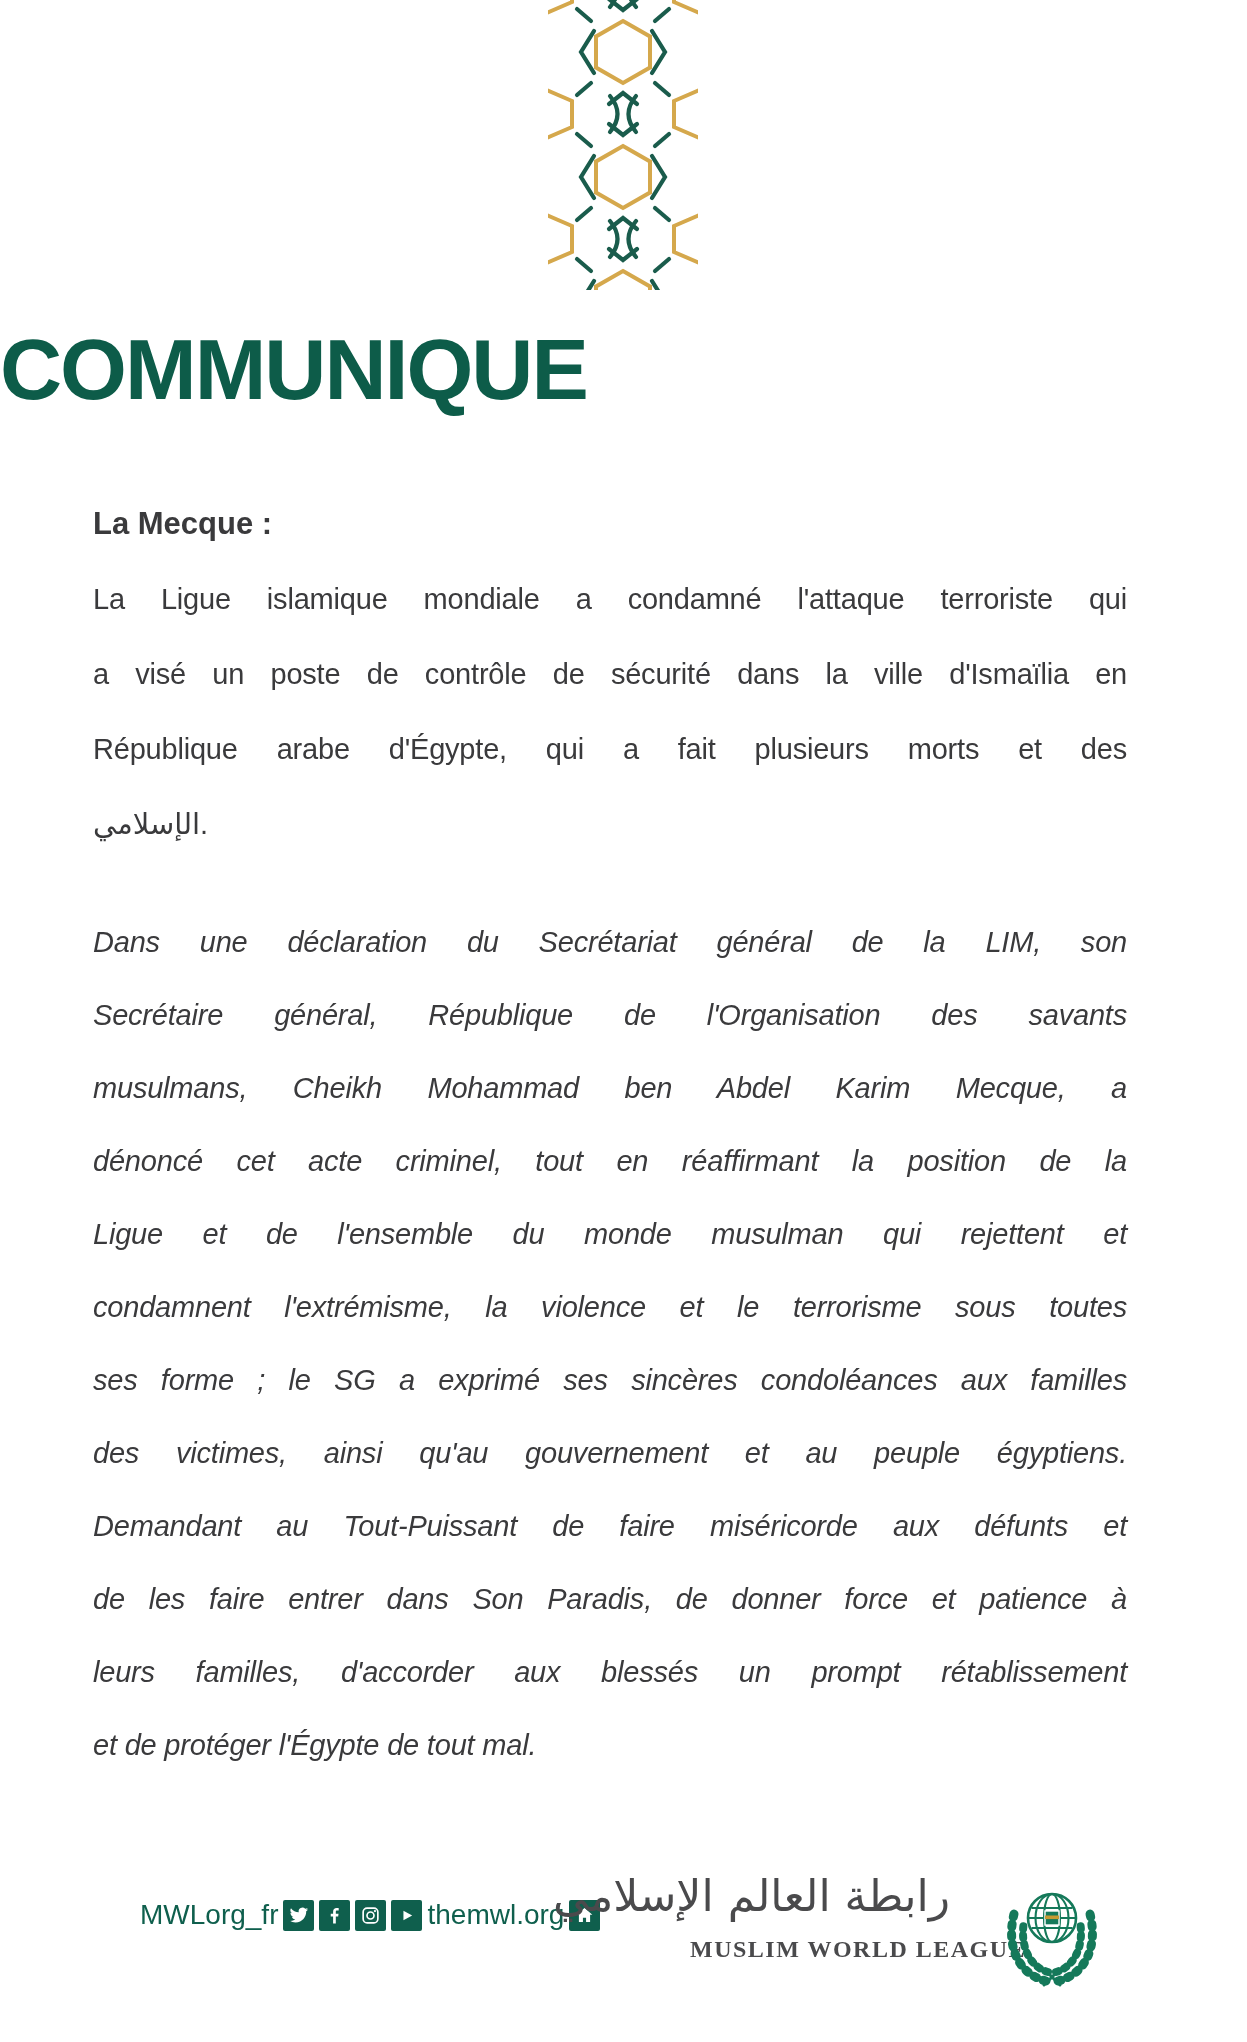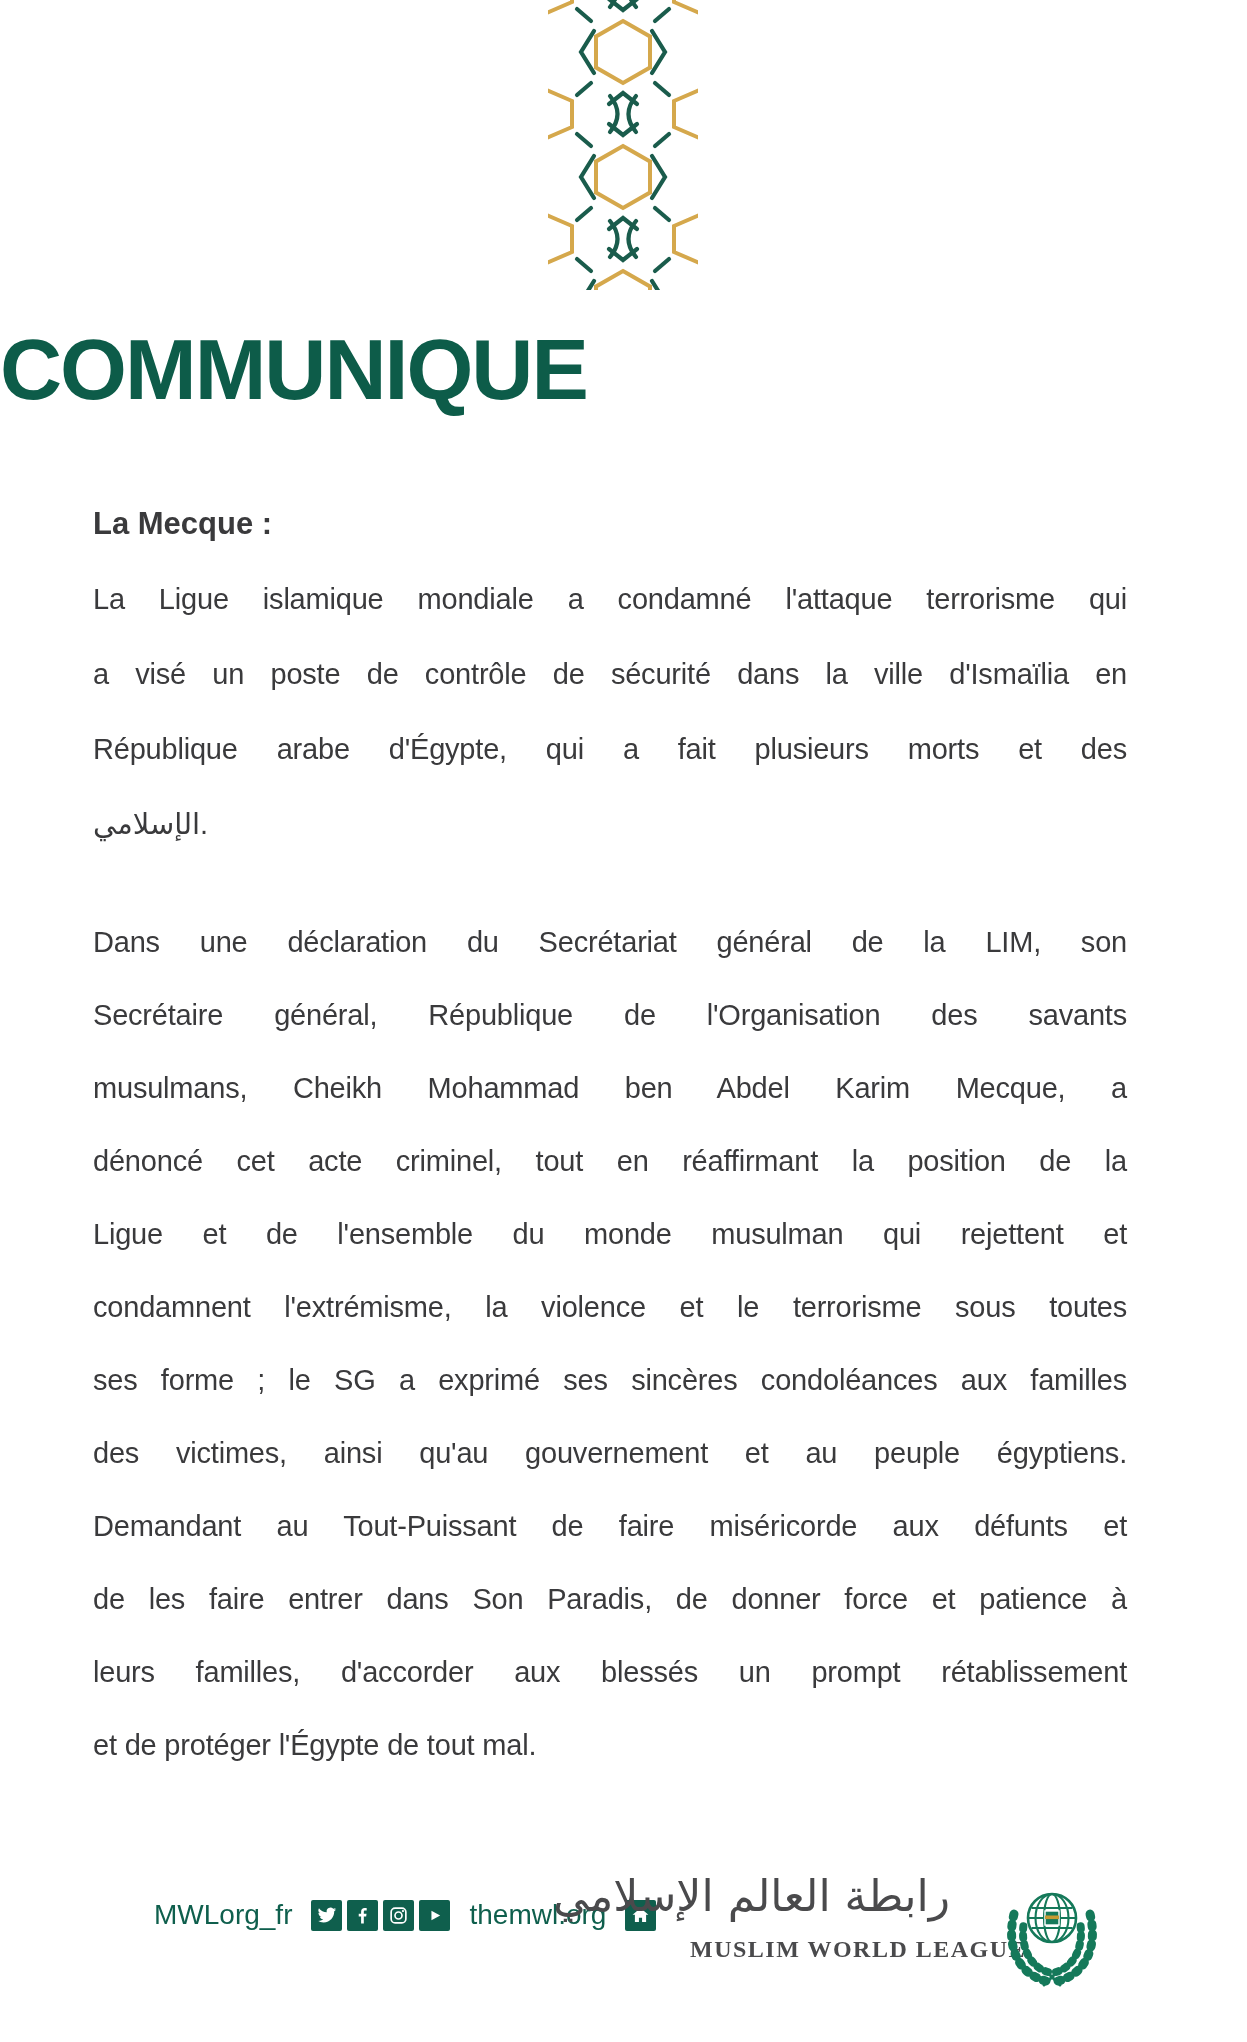--- a/index.html
+++ b/index.html
@@ -24,35 +24,35 @@
   }
   
   .dateline{
     position:absolute;left:93px;top:504px;
     font-size:31px;font-weight:700;line-height:40px;
     color:var(--body_text);
   }
   .paragraph{position:absolute;left:93px;width:1034px;color:var(--body_text);
     font-size:29px;letter-spacing:-0.2px;}
   #para-0{top:562px;}
-  #para-1{top:906px;}
+  #para-1{top:906px;font-style:italic;}
   .paragraph .line{
     height:73px;line-height:73px;
     text-align:justify;text-align-last:justify;
     white-space:normal;overflow:visible;
   }
   #para-0 .line{height:75px;line-height:75px;}
   .paragraph .line.last{text-align-last:left;}
   
   .footer-left{
     position:absolute;left:140px;top:1899px;height:32px;
     display:flex;align-items:center;gap:5px;
     color:var(--footer_teal);font-size:28px;
   }
-  .footer-left .txt{margin:0 14px;letter-spacing:0;}
+  .footer-left .txt{margin:0 0;letter-spacing:0;}
   .sq{
     width:31px;height:31px;border-radius:2px;
     background:var(--footer_teal);
     display:flex;align-items:center;justify-content:center;
     flex:0 0 auto;
   }
   .sq svg{display:block;}
   .footer-right-text{
     position:absolute;right:297px;top:1860px;width:260px;
     text-align:right;color:var(--org_text_gray);
@@ -98,21 +98,21 @@
     <use href="#xrow"></use>
     <use href="#hexrow" y="125"></use>
     <use href="#xrow" y="125"></use>
     <use href="#hexrow" y="250"></use>
   </svg>
 
   <div class="title">COMMUNIQUE</div>
 
   <div class="dateline">La Mecque :</div>
   <div class="paragraph" id="para-0">
-      <div class="line">La Ligue islamique  mondiale a condamné l'attaque terrorisme qui</div>
+      <div class="line">La Ligue islamique  mondiale a condamné l'attaque terroriste qui</div>
       <div class="line">a visé un poste de contrôle de sécurité dans la ville d'Ismaïlia en</div>
       <div class="line">République arabe d'Égypte, qui a fait plusieurs morts et des</div>
       <div class="line last">الإسلامي.</div>
     </div>
   <div class="paragraph" id="para-1">
       <div class="line">Dans une déclaration du Secrétariat général de la LIM, son</div>
       <div class="line">Secrétaire général, République de l'Organisation des savants</div>
       <div class="line">musulmans, Cheikh Mohammad ben Abdel Karim Mecque, a</div>
       <div class="line">dénoncé cet acte criminel, tout en réaffirmant la position de la</div>
       <div class="line">Ligue et de l'ensemble du monde musulman qui rejettent et</div>

